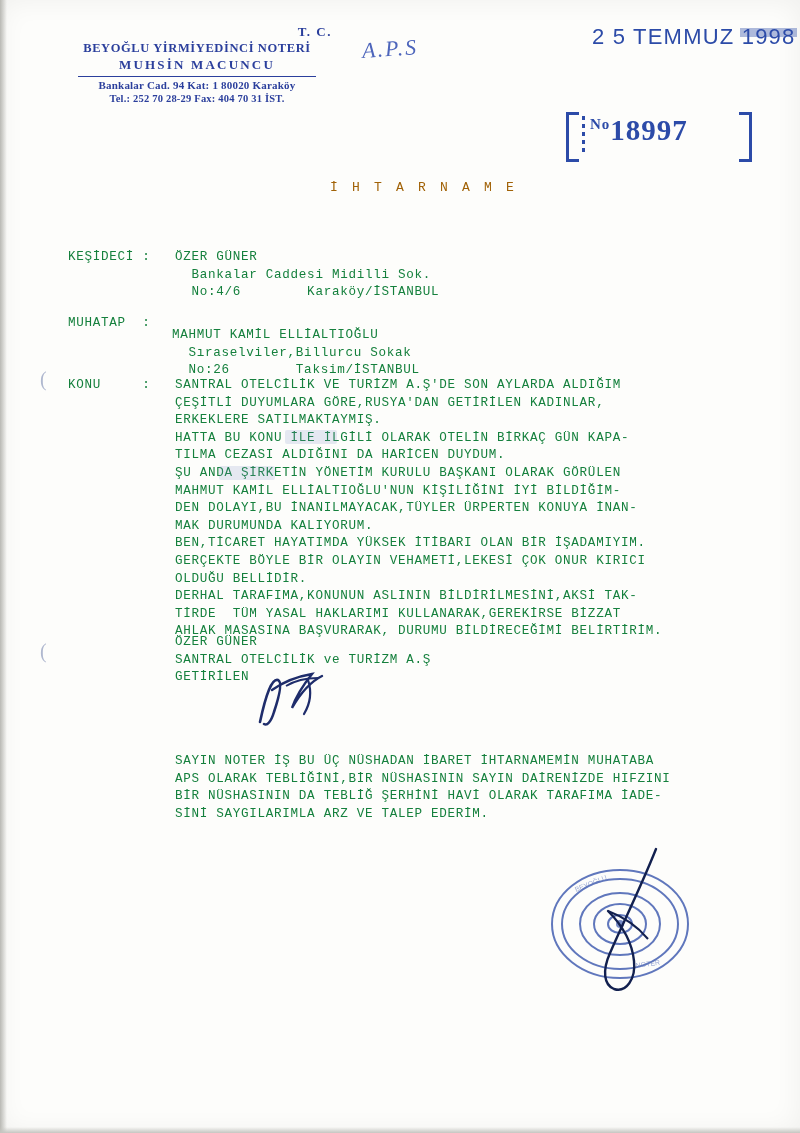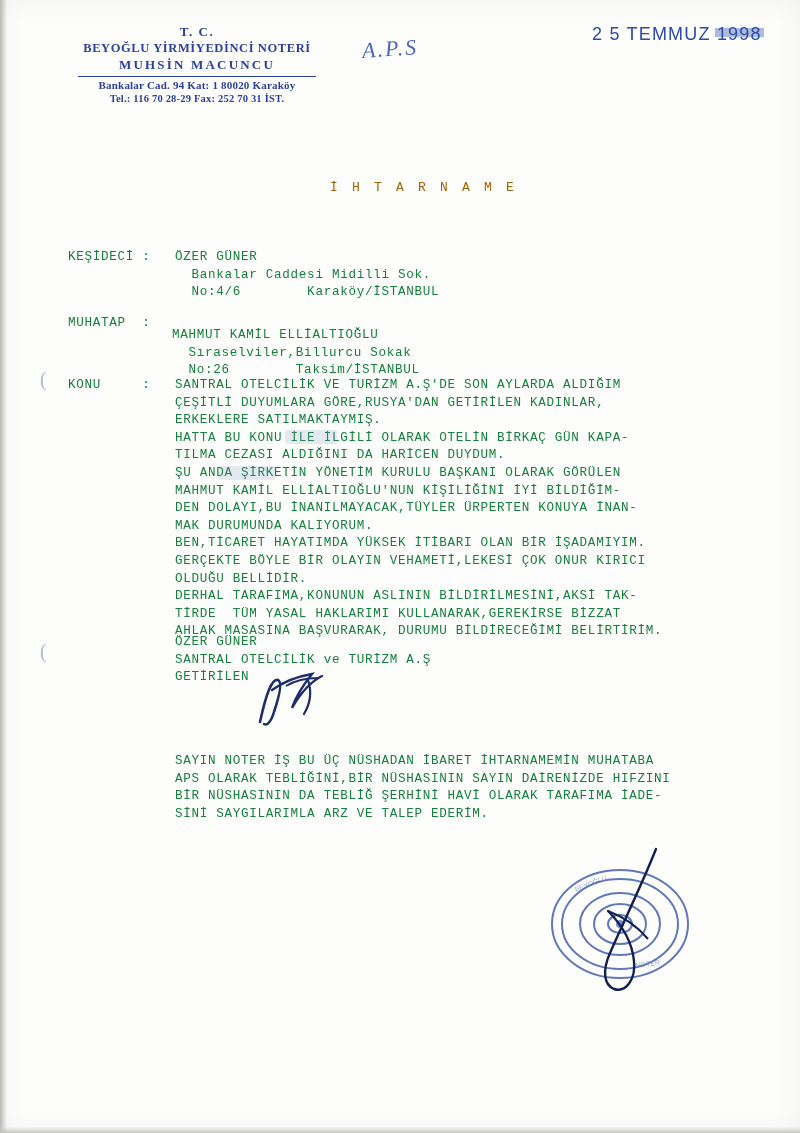--- a/index.html
+++ b/index.html
@@ -44,20 +44,21 @@
     width: 270px;
     color: #2b3f9c;
     text-align: center;
   }
   .lh-tc {
     font-family: "Liberation Serif", serif;
     font-weight: bold;
     font-size: 13px;
     letter-spacing: 1.5px;
     margin-bottom: 1px;
+    text-align: right;
   }
   .lh-l1 {
     font-family: "Liberation Serif", serif;
     font-weight: bold;
     font-size: 12.5px;
     letter-spacing: 0.6px;
     white-space: nowrap;
   }
   .lh-l2 {
     font-family: "Liberation Serif", serif;
@@ -89,21 +90,21 @@
     margin: 3px auto 0 auto;
   }
 
   
   .date-stamp {
     position: absolute;
     left: 592px;
     top: 24px;
     color: #2c4ba8;
     font-family: "Liberation Sans", sans-serif;
-    font-size: 18px;
+    font-size: 22px;
     letter-spacing: 1.2px;
     white-space: nowrap;
   }
   .date-stamp .yr {
     position: relative;
     display: inline-block;
   }
   .date-stamp .yr:after {
     content: "";
     position: absolute;
@@ -247,30 +248,36 @@
 <div class="page">
   <div class="edge-left"></div>
   <div class="edge-bottom"></div>
 
   <div class="letterhead">
     <div class="lh-tc">T. C.</div>
     <div class="lh-l1">BEYOĞLU YİRMİYEDİNCİ NOTERİ</div>
     <div class="lh-l2">MUHSİN MACUNCU</div>
     <div class="lh-rule"></div>
     <div class="lh-l3">Bankalar Cad. 94 Kat: 1 80020 Karaköy</div>
-    <div class="lh-l4">Tel.: 116 70 28-29 Fax: 252 70 31  İST.</div>
+    <div class="lh-l4">Tel.: 252 70 28-29 Fax: 404 70 31  İST.</div>
   </div>
 
   <div class="date-stamp">
     <span>2 5 TEMMUZ</span>
     <span class="yr">1998</span>
   </div>
 
   <div class="aps-hand">A.P.S</div>
 
+  <div class="no-box">
+    <div class="brk l"></div>
+    <div class="brk r"></div>
+    <div class="dots"></div>
+    <div class="numtxt"><sup>No</sup><span>18997</span></div>
+  </div>
 
   <div class="doc-title">İ H T A R N A M E</div>
 
   <div class="blk mono field-keseci lbl">KEŞİDECİ :</div>
   <div class="blk mono val-keseci"><span>ÖZER GÜNER</span><br><span>  Bankalar Caddesi Midilli Sok.</span><br><span>  No:4/6        Karaköy/İSTANBUL</span></div>
 
   <div class="blk mono field-muhatap lbl">MUHATAP  :</div>
   <div class="blk mono val-muhatap"><span>MAHMUT KAMİL ELLİALTIOĞLU</span><br><span>  Sıraselviler,Billurcu Sokak</span><br><span>  No:26        Taksim/İSTANBUL</span></div>
 
   <div class="blk mono field-konu lbl">KONU     :</div>

